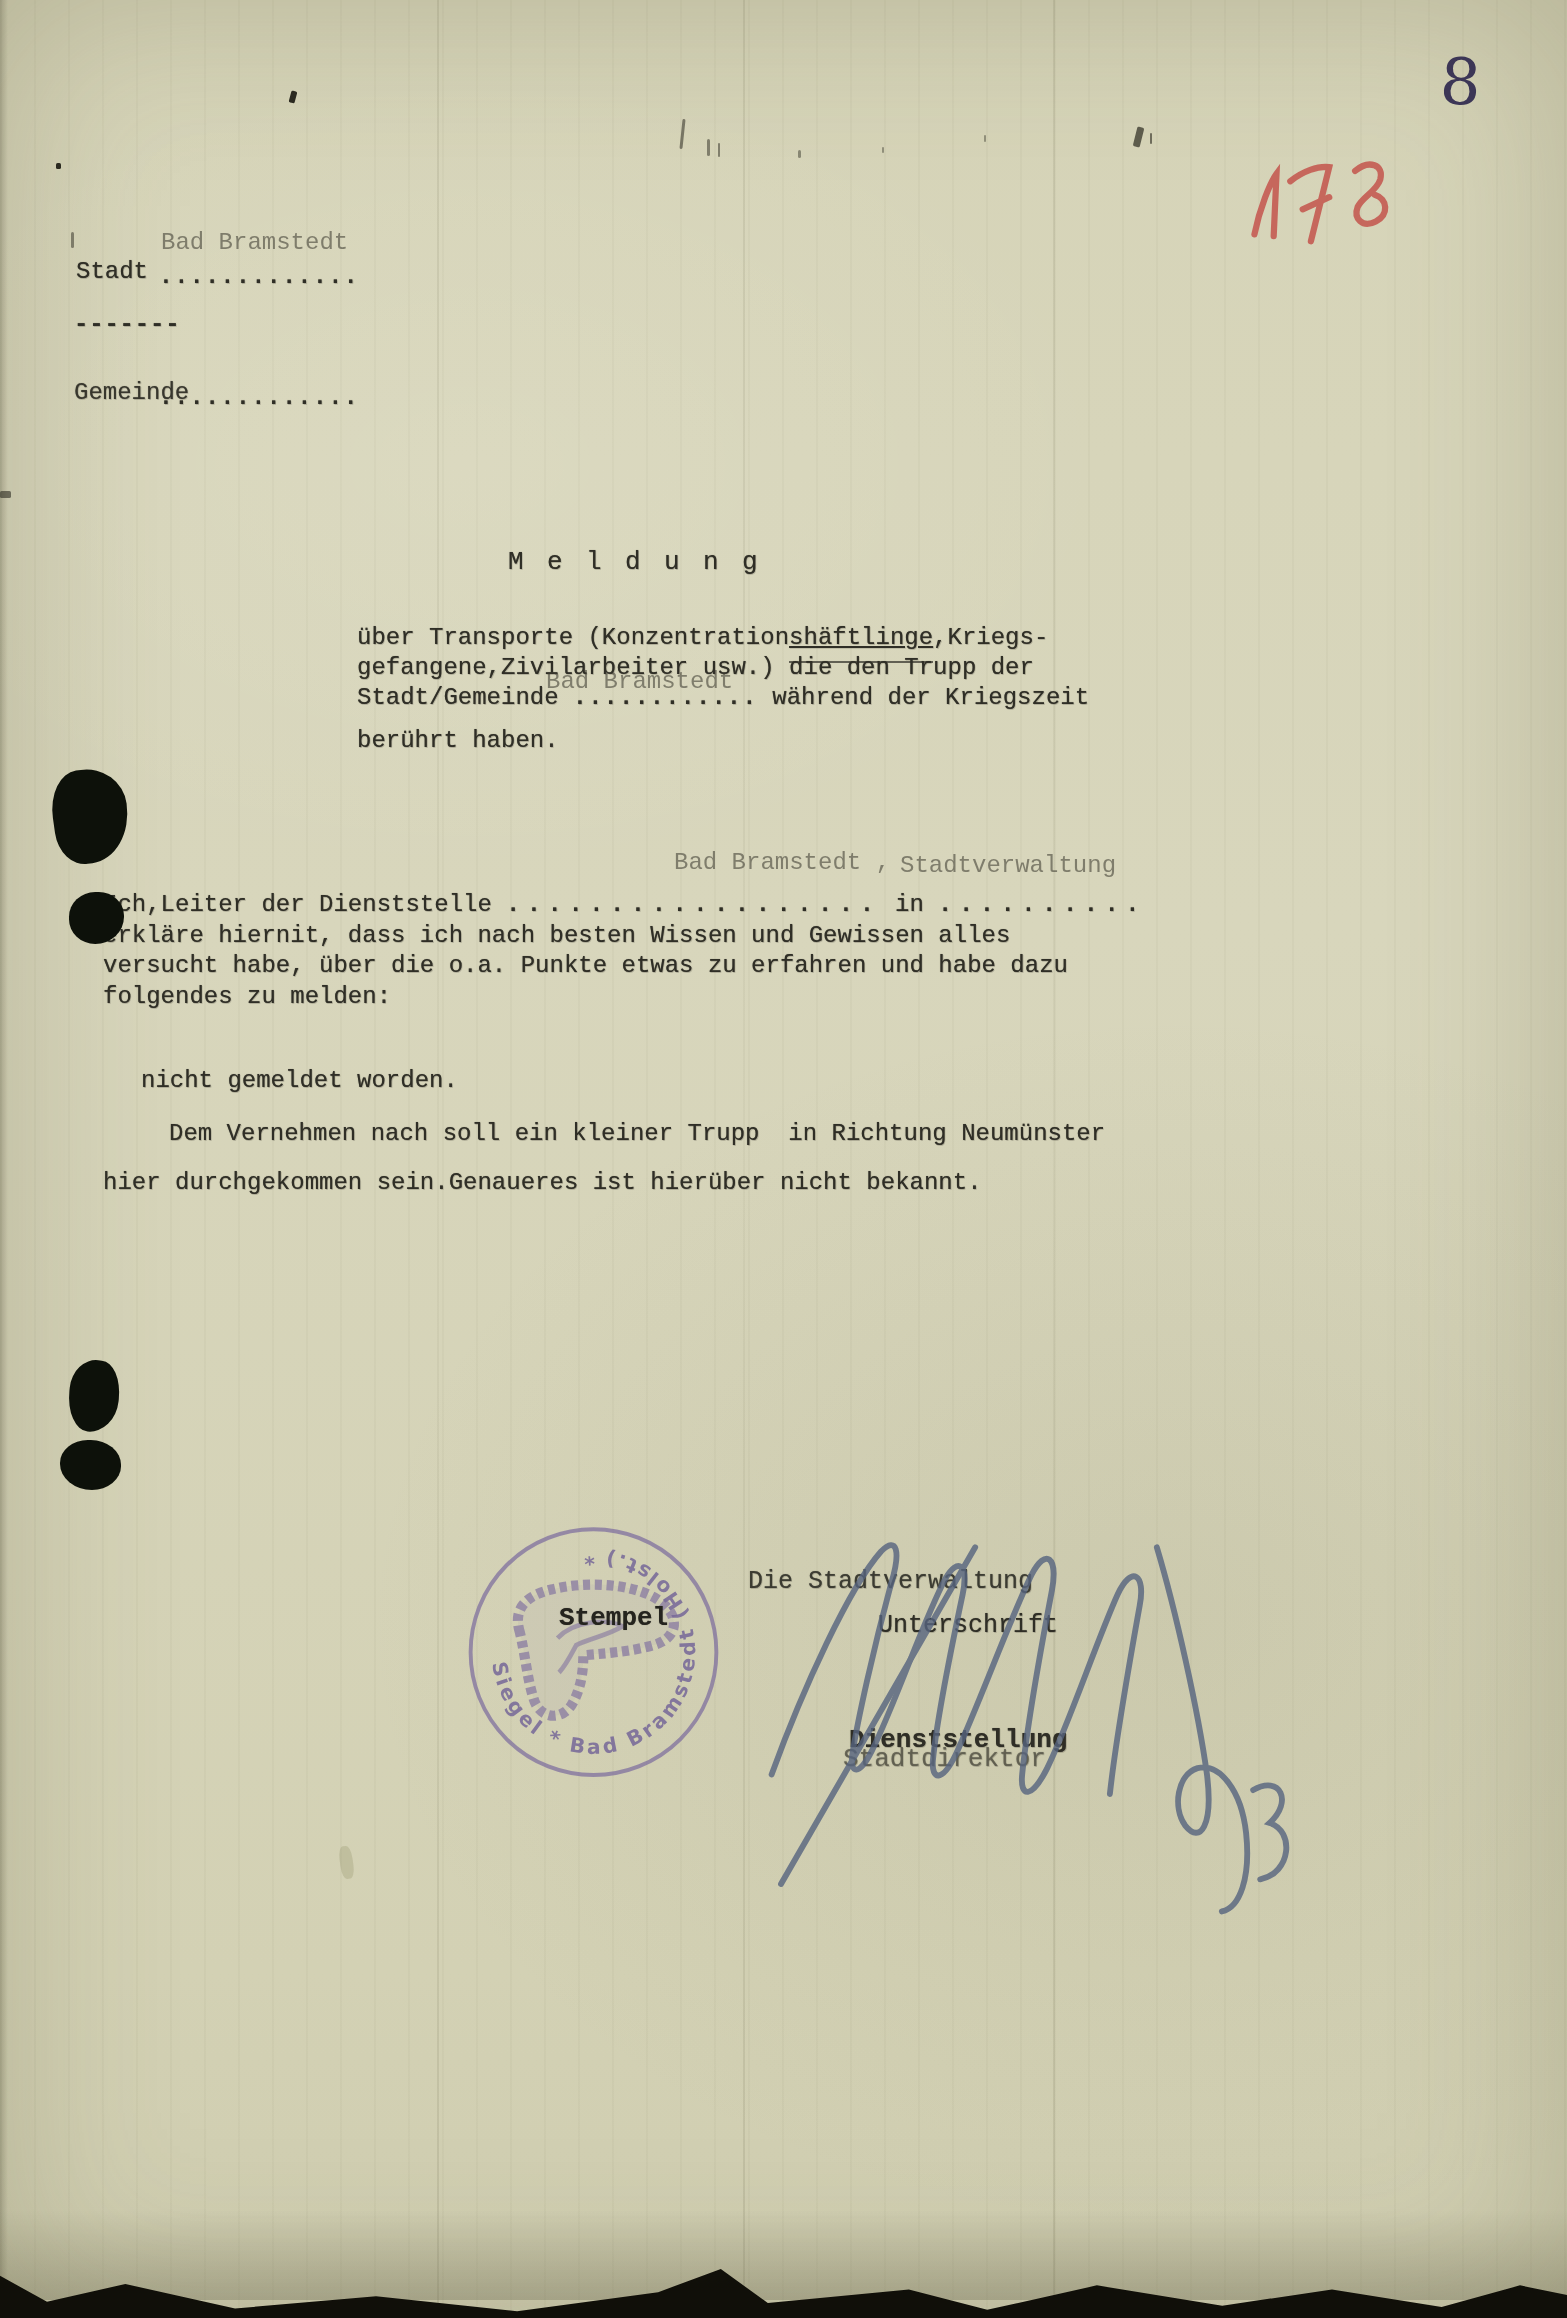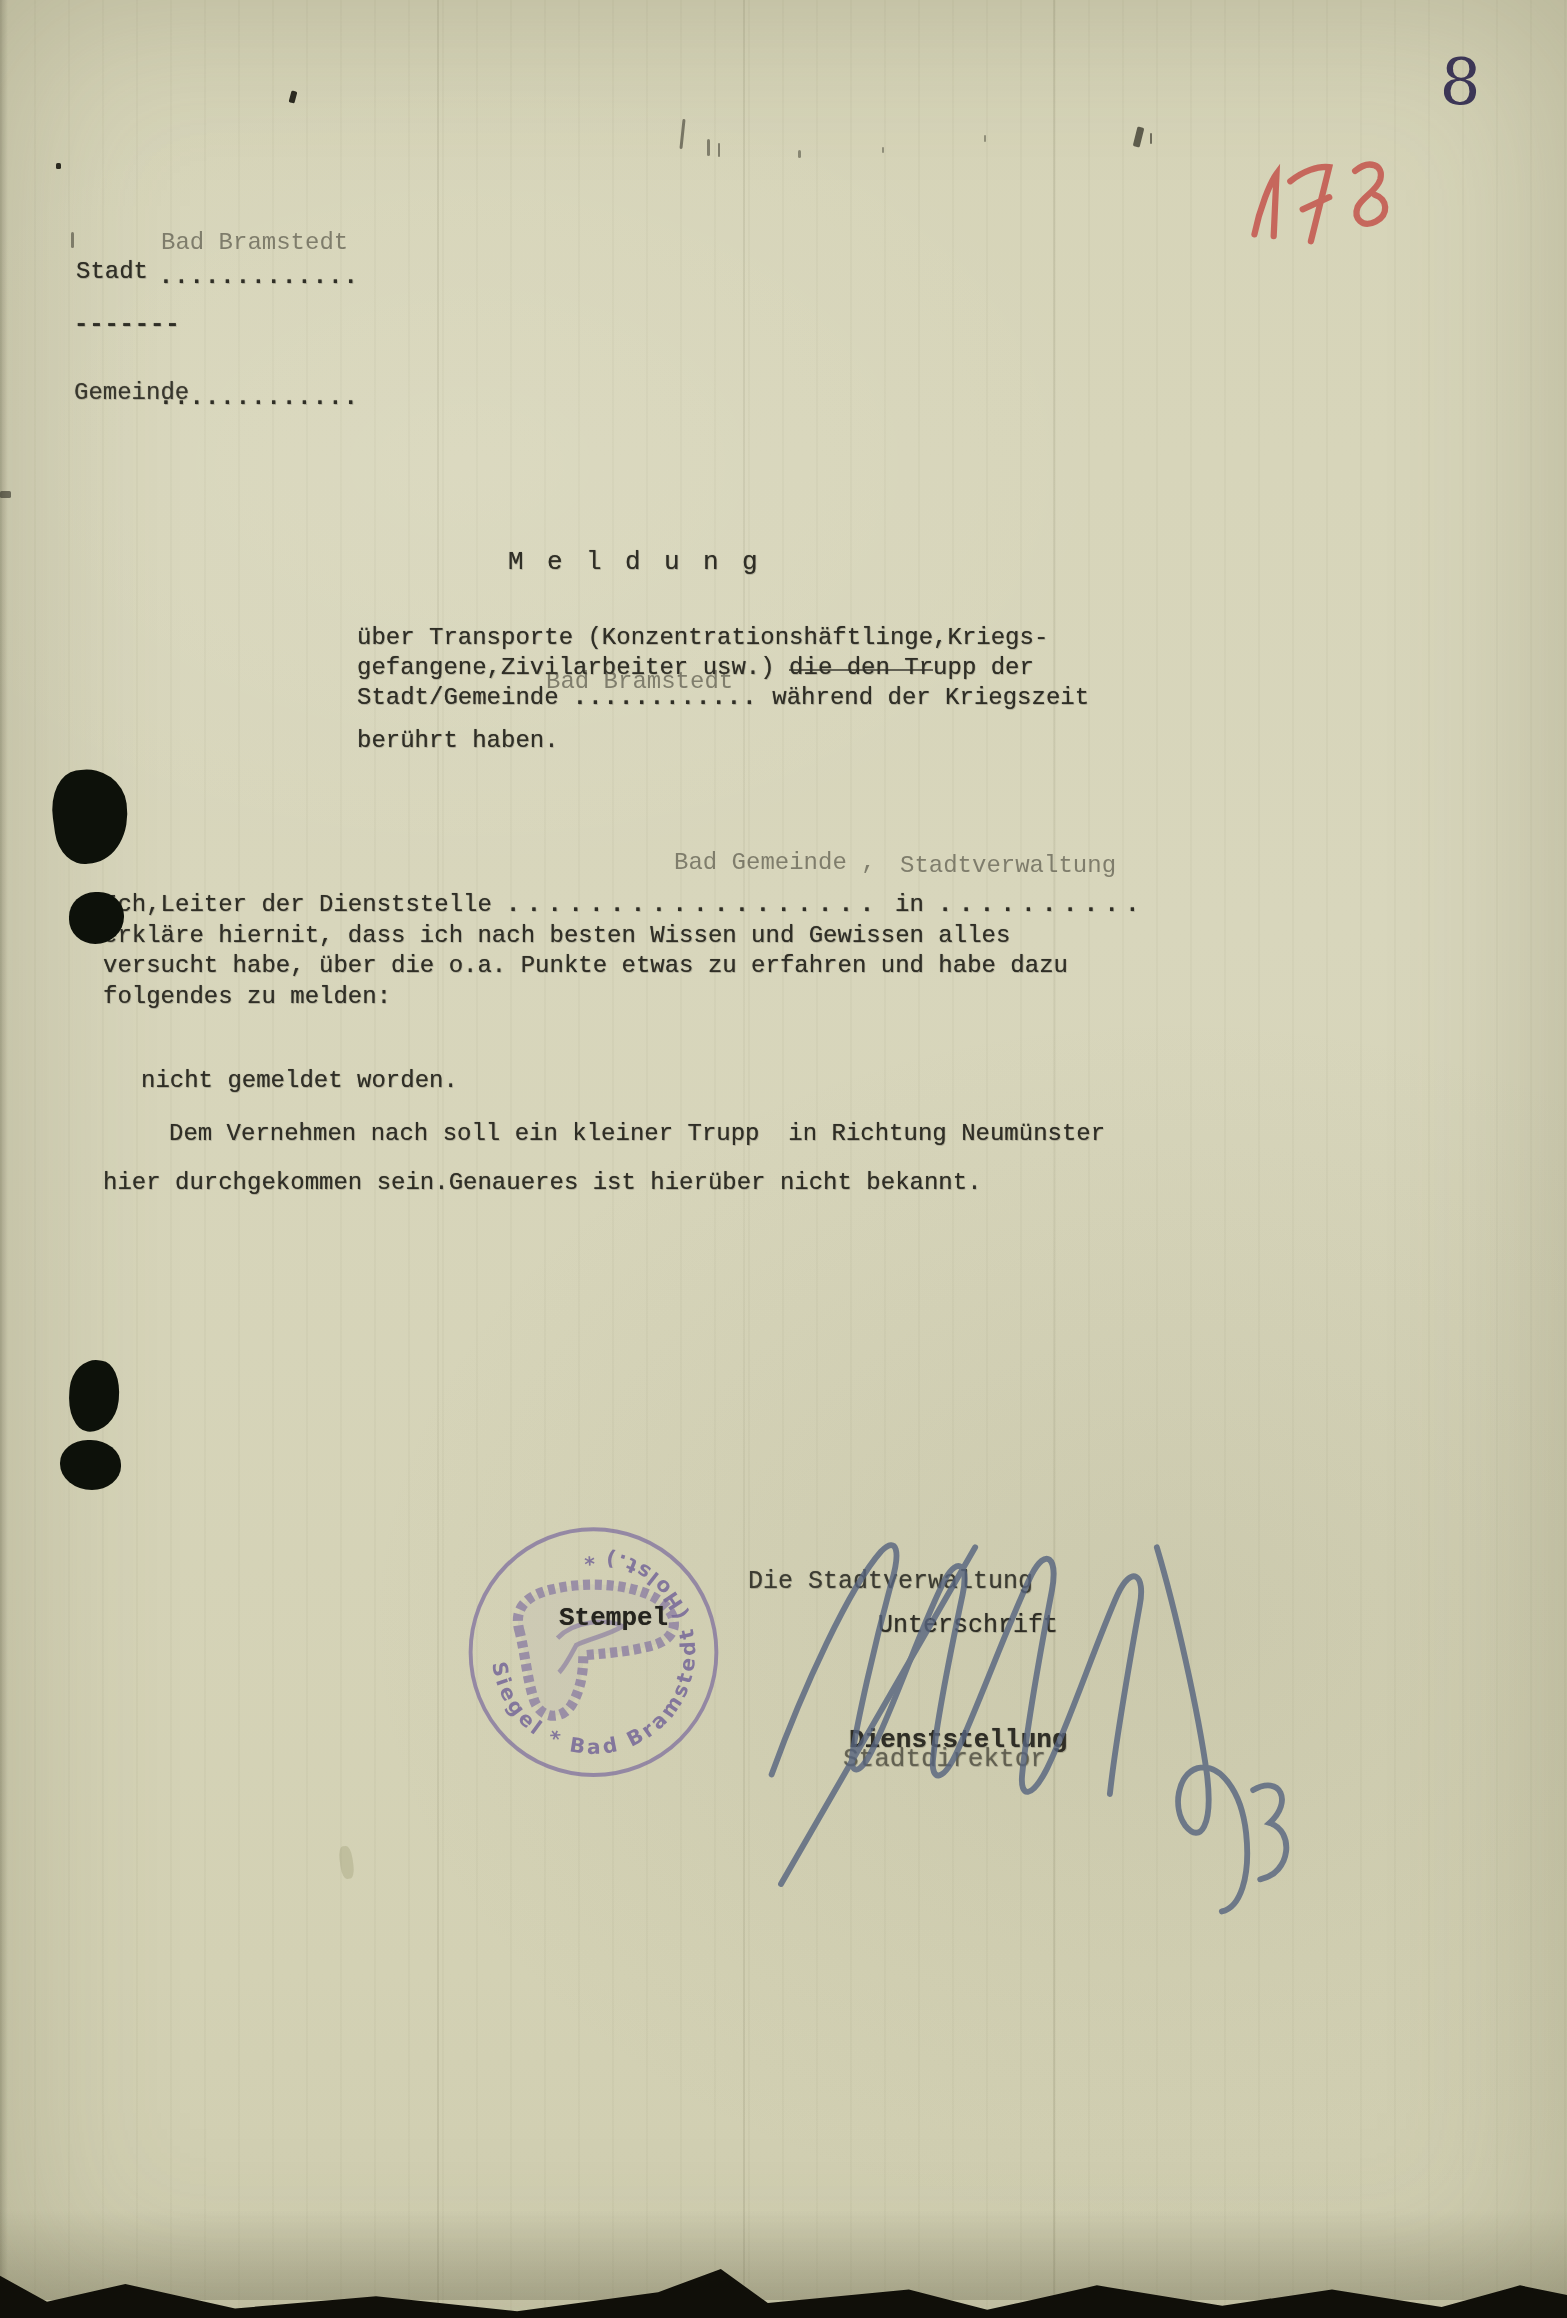--- a/index.html
+++ b/index.html
@@ -13,21 +13,21 @@
     box-shadow: inset 0 0 172px rgba(92,90,58,0.28);
     font-family:"Liberation Mono","DejaVu Sans Mono",monospace;
     color:#2f2e26;
   }
   .crease{position:absolute;top:0;bottom:0;width:2.4px;background:linear-gradient(180deg,rgba(100,98,70,0.14),rgba(100,98,70,0.05),rgba(100,98,70,0.16));}
   .tw{position:absolute;font-size:24px;line-height:30px;white-space:pre;color:#2f2e26;
       text-shadow:0 0 0.8px rgba(42,41,33,.6),0.8px 0.8px 0 rgba(42,41,33,.18);}
   .ghost{color:rgba(62,60,50,.58);filter:blur(0.3px);text-shadow:none;}
   .dots{font-weight:700;letter-spacing:1.6px;font-size:23px;}
   .dots-wide{font-weight:700;letter-spacing:7px;font-size:23px;}
-  .u{border-bottom:2.4px solid rgba(47,46,38,.7);padding-bottom:18px;}
+  .u{border-bottom:2.4px solid rgba(47,46,38,.7);padding-bottom:10px;text-decoration:underline;}
   .title{letter-spacing:3.9px;font-size:26px;}
   .blob{position:absolute;background:#0d110a;}
   .speck{position:absolute;background:#2b2a20;border-radius:1.6px;}
   .pagenum{position:absolute;font-family:"DejaVu Serif",serif;color:#3c3656;transform:rotate(3deg);}
   .seal-label{position:absolute;font-size:26px;color:#25241e;font-weight:700;
       text-shadow:0 0 0.8px rgba(30,30,24,.6);font-family:Liberation Mono, monospace;}
   .sig-org{color:rgba(48,47,40,.78);}
   .ghost-role{color:rgba(95,93,78,.55);filter:blur(0.5px);}
   .edge-wear{position:absolute;left:0;right:0;top:2210px;height:90px;
       background:linear-gradient(180deg,rgba(120,118,92,0) 0%,rgba(116,114,88,.38) 100%);}
@@ -79,21 +79,21 @@
   <div class="tw dots" style="left:159px;top:383px">.............</div>
 
   <div class="tw title" style="left:508px;top:547px;font-weight:400">M e l d u n g</div>
 
   <div class="tw" style="left:357px;top:623px"><span>über Transporte (Konzentration</span><span class="u">shäftlinge</span><span>,Kriegs-</span></div>
   <div class="tw" style="left:357px;top:653px">gefangene,Zivilarbeiter usw.) die den Trupp der</div>
   <div class="tw" style="left:357px;top:683px"><span>Stadt/Gemeinde </span><span class="dots">............</span><span> während der Kriegszeit</span></div>
   <div class="tw ghost" style="left:546px;top:667px">Bad Bramstedt</div>
   <div class="tw" style="left:357px;top:726px">berührt haben.</div>
 
-  <div class="tw ghost" style="left:674px;top:848px">Bad Gemeinde ,</div>
+  <div class="tw ghost" style="left:674px;top:848px">Bad Bramstedt ,</div>
   <div class="tw ghost" style="left:900px;top:851px">Stadtverwaltung</div>
   <div class="tw" style="left:103px;top:890px"><span>Ich,Leiter der Dienststelle </span><span class="dots-wide">..................</span><span> in </span><span class="dots-wide">..........</span></div>
   <div class="tw" style="left:103px;top:921px">erkläre hiernit, dass ich nach besten Wissen und Gewissen alles</div>
   <div class="tw" style="left:103px;top:951px">versucht habe, über die o.a. Punkte etwas zu erfahren und habe dazu</div>
   <div class="tw" style="left:103px;top:982px">folgendes zu melden:</div>
 
   <div class="tw" style="left:141px;top:1066px">nicht gemeldet worden.</div>
   <div class="tw" style="left:169px;top:1119px">Dem Vernehmen nach soll ein kleiner Trupp  in Richtung Neumünster</div>
   <div class="tw" style="left:103px;top:1168px">hier durchgekommen sein.Genaueres ist hierüber nicht bekannt.</div>
 

